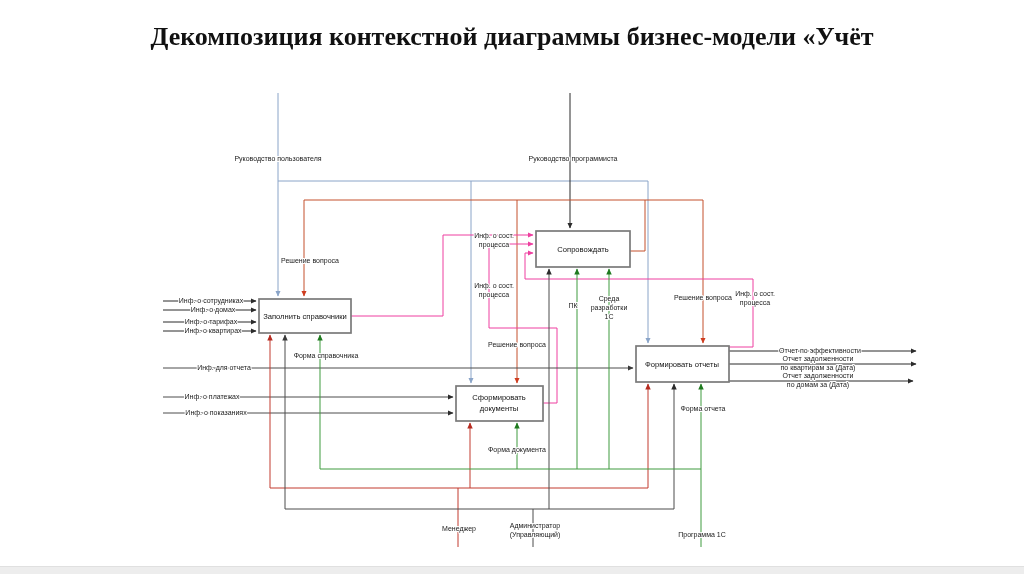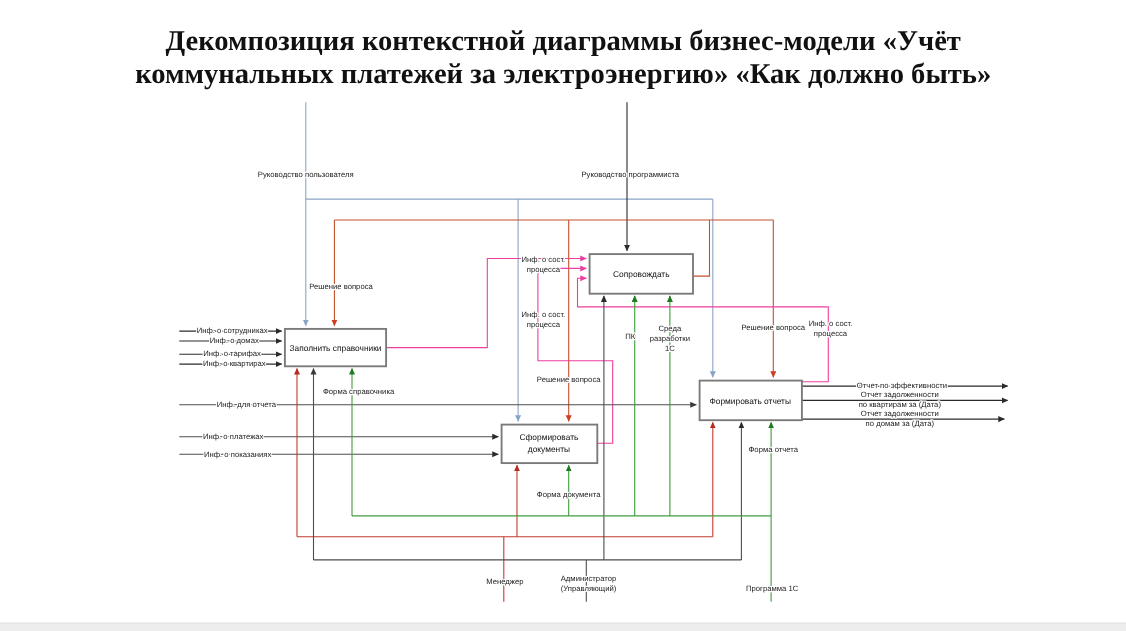--- a/index.html
+++ b/index.html
@@ -15,21 +15,20 @@
   .blue{stroke:#8aa4c8;}  .blk{stroke:#2b2b2b;} .gry{stroke:#4d4d4d;}
   .org{stroke:#c4512c;}  .pnk{stroke:#ee3fa0;} .red{stroke:#c23b2e;}
   .grn{stroke:#3f9b3f;}
   .bottom-strip{position:absolute;left:0;bottom:0;width:1024px;height:7px;background:#ededed;border-top:1px solid #e0e0e0;}
 </style>
 </head>
 <body>
 
 <div class="title-wrap">
   <div class="title-line">Декомпозиция контекстной диаграммы бизнес-модели «Учёт</div>
-  <div class="title-line">коммунальных платежей за электроэнергию» «Как должно быть»</div>
 </div>
 
 <svg width="1024" height="574" viewBox="0 0 1024 574">
   <defs>
     <marker id="m-blue" markerUnits="userSpaceOnUse" markerWidth="7" markerHeight="6" refX="5.5" refY="2.75" orient="auto">
         <path d="M0,0 L6,2.75 L0,5.5 z" fill="#8aa4c8"></path>
       </marker>
     <marker id="m-blk" markerUnits="userSpaceOnUse" markerWidth="7" markerHeight="6" refX="5.5" refY="2.75" orient="auto">
         <path d="M0,0 L6,2.75 L0,5.5 z" fill="#2b2b2b"></path>
       </marker>

